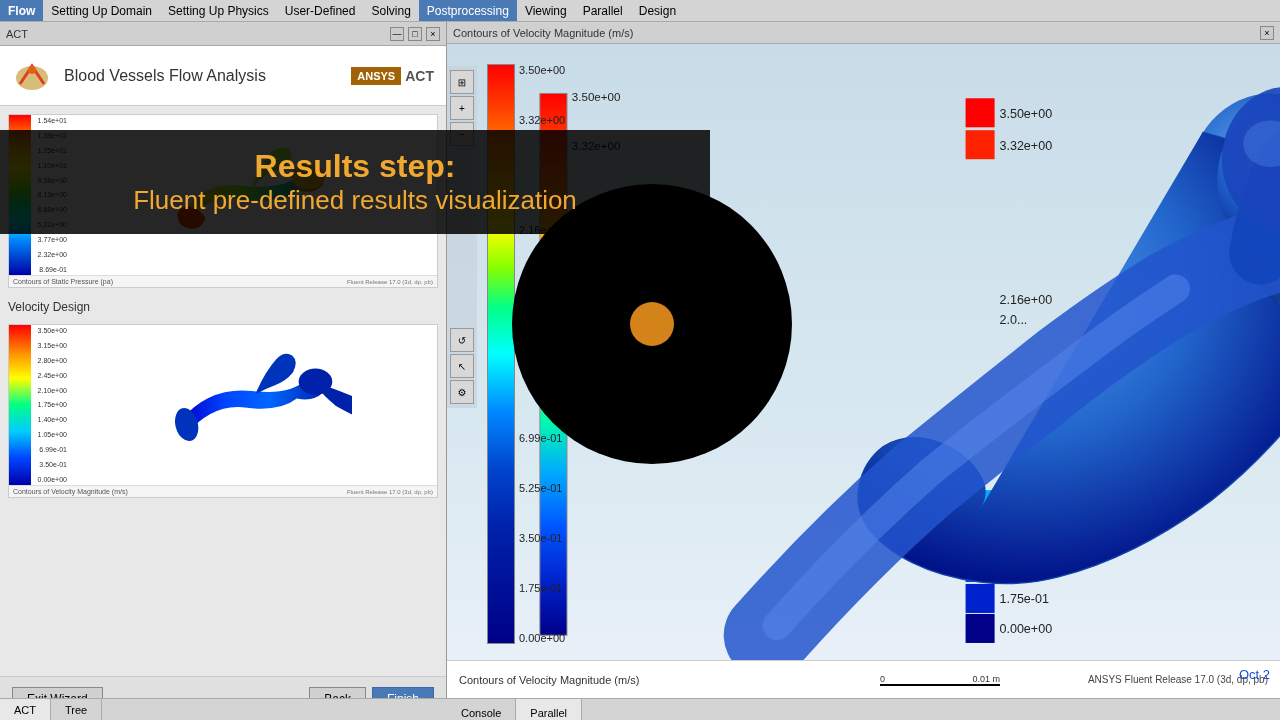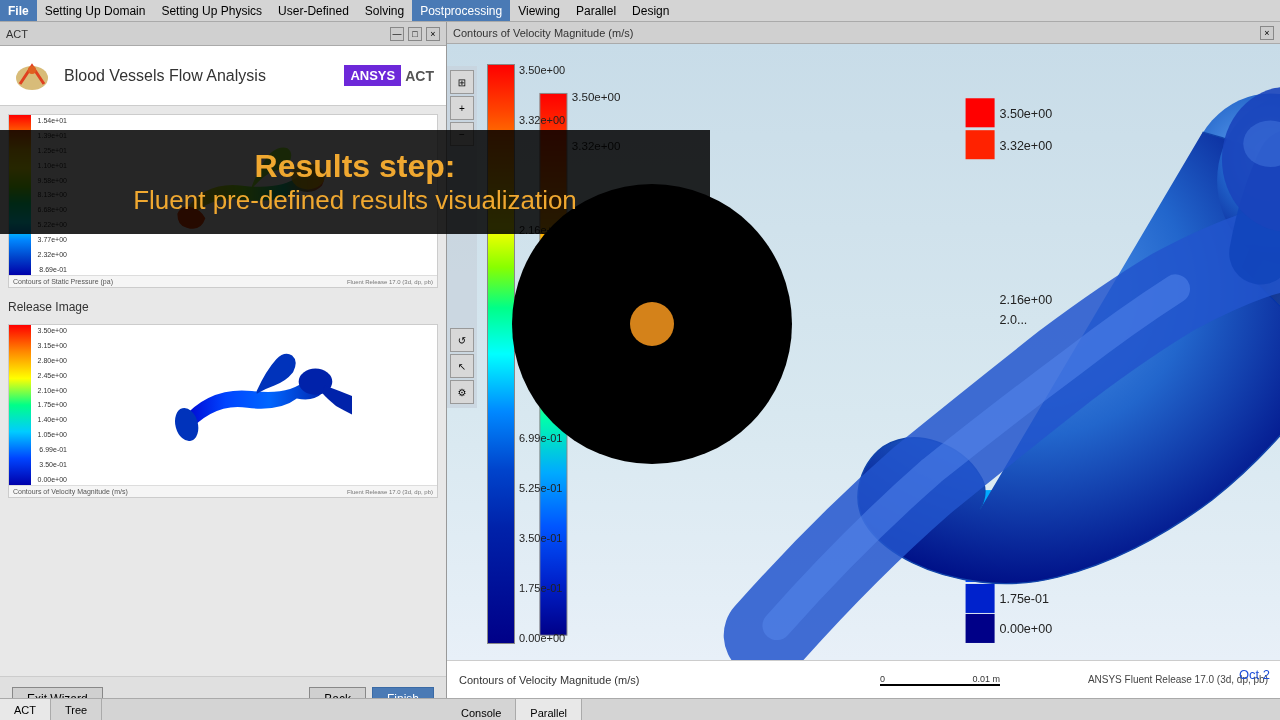--- a/index.html
+++ b/index.html
@@ -34,21 +34,21 @@
     .titlebar-btn { width: 14px; height: 14px; border: 1px solid #888; background: #ccc; cursor: pointer; font-size: 9px; display: flex; align-items: center; justify-content: center; margin-left: 2px; }
 
     
     #logo-area {
       display: flex; align-items: center; background: white; padding: 8px 12px;
       border-bottom: 1px solid #ccc; height: 60px;
     }
     #logo-icon { width: 40px; height: 40px; margin-right: 12px; }
     #project-title { font-size: 16px; color: #333; font-weight: normal; flex: 1; }
     #ansys-badge {
-      background: #6d28d9; color: white; font-size: 13px; font-weight: bold;
+      background: #a16207; color: white; font-size: 11px; font-weight: bold;
       padding: 3px 6px; margin-right: 4px;
     }
     #act-badge { font-size: 14px; color: #555; font-weight: bold; }
 
     
     #overlay-banner {
       position: absolute; top: 108px; left: 0; width: 710px; z-index: 10;
       background: rgba(0,0,0,0.85); padding: 18px 30px; text-align: center;
     }
     #overlay-line1 { color: #f0a830; font-size: 32px; font-weight: bold; }
@@ -209,21 +209,21 @@
 
     
     #oct-label {
       position: absolute; bottom: 38px; right: 10px; font-size: 13px; color: #1d4ed8; z-index: 10;
     }
   </style>
 </head>
 <body>
 
 <div id="menu-bar">
-  <div class="menu-item active" id="file-menu">File</div>
+  <div class="menu-item active" id="file-menu">Flow</div>
   <div class="menu-item">Setting Up Domain</div>
   <div class="menu-item">Setting Up Physics</div>
   <div class="menu-item">User-Defined</div>
   <div class="menu-item">Solving</div>
   <div class="menu-item active" style="background:#4a7ab5;color:white;">Postprocessing</div>
   <div class="menu-item">Viewing</div>
   <div class="menu-item">Parallel</div>
   <div class="menu-item">Design</div>
 </div>
 
@@ -296,21 +296,21 @@
             <path d="M100 65 Q110 40 120 30 Q130 22 138 25 Q145 30 140 40 Q132 48 122 50 Q112 54 100 68" fill="#88ff00" opacity="0.8"></path>
           </svg>
         </div>
       </div>
       <div class="panel-footer">
         <span>Contours of Static Pressure (pa)</span>
         <span class="panel-footer-right">Fluent Release 17.0 (3d, dp, pb)</span>
       </div>
     </div>
 
-    <div id="velocity-label">Release Image</div>
+    <div id="velocity-label">Velocity Design</div>
 
     <div class="image-panel">
       <div class="image-panel-inner">
         <div class="colorbar">
           <div class="cb-gradient-velocity" style="background: linear-gradient(to bottom, #ff0000, #ff8800, #ffff00, #00ff88, #00ccff, #0044ff, #0000aa);"></div>
         </div>
         <div class="cb-labels">
           <span class="cb-label">3.50e+00</span>
           <span class="cb-label">3.15e+00</span>
           <span class="cb-label">2.80e+00</span>

